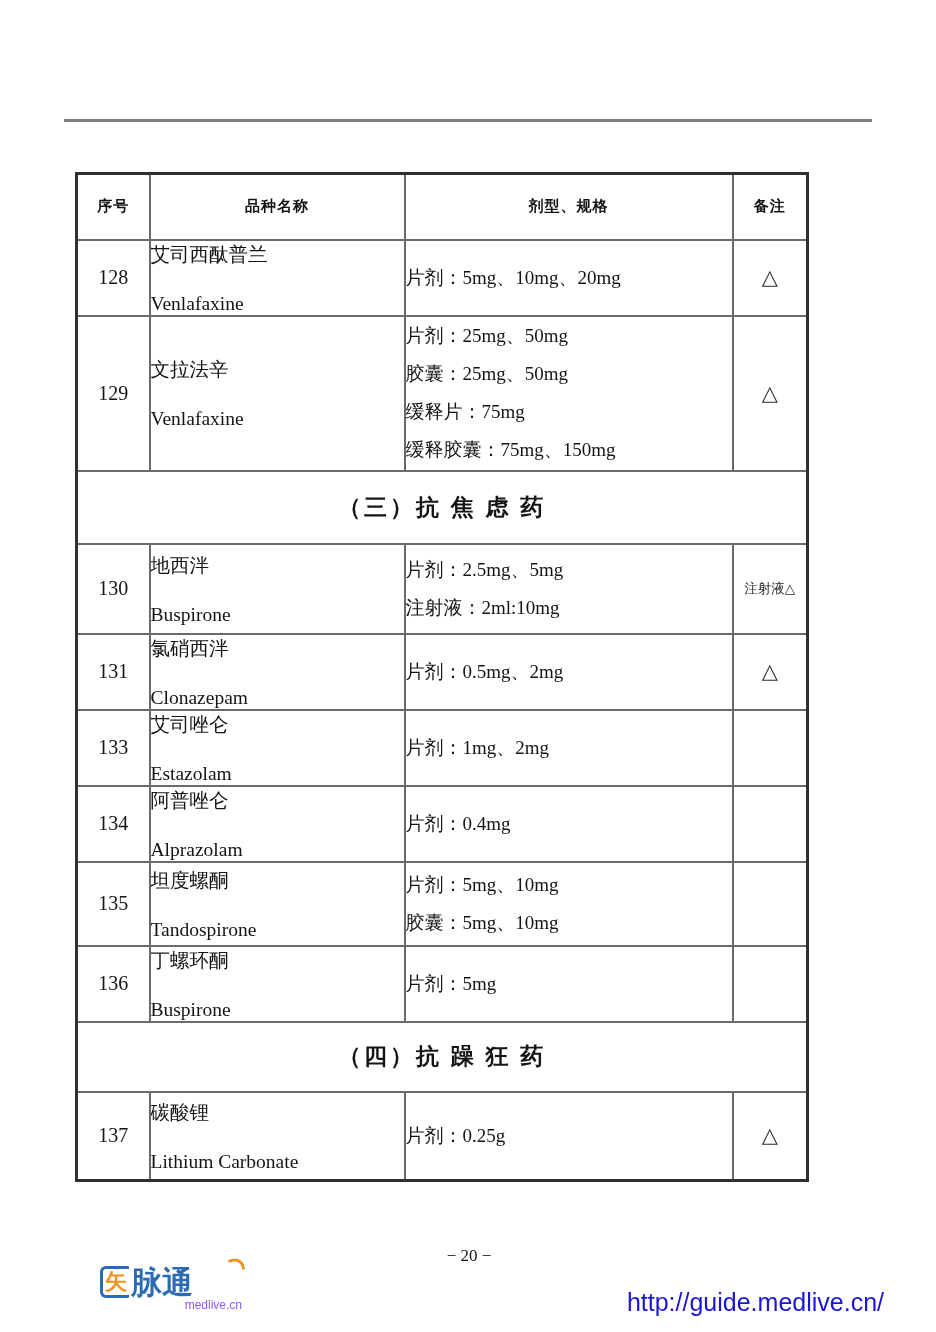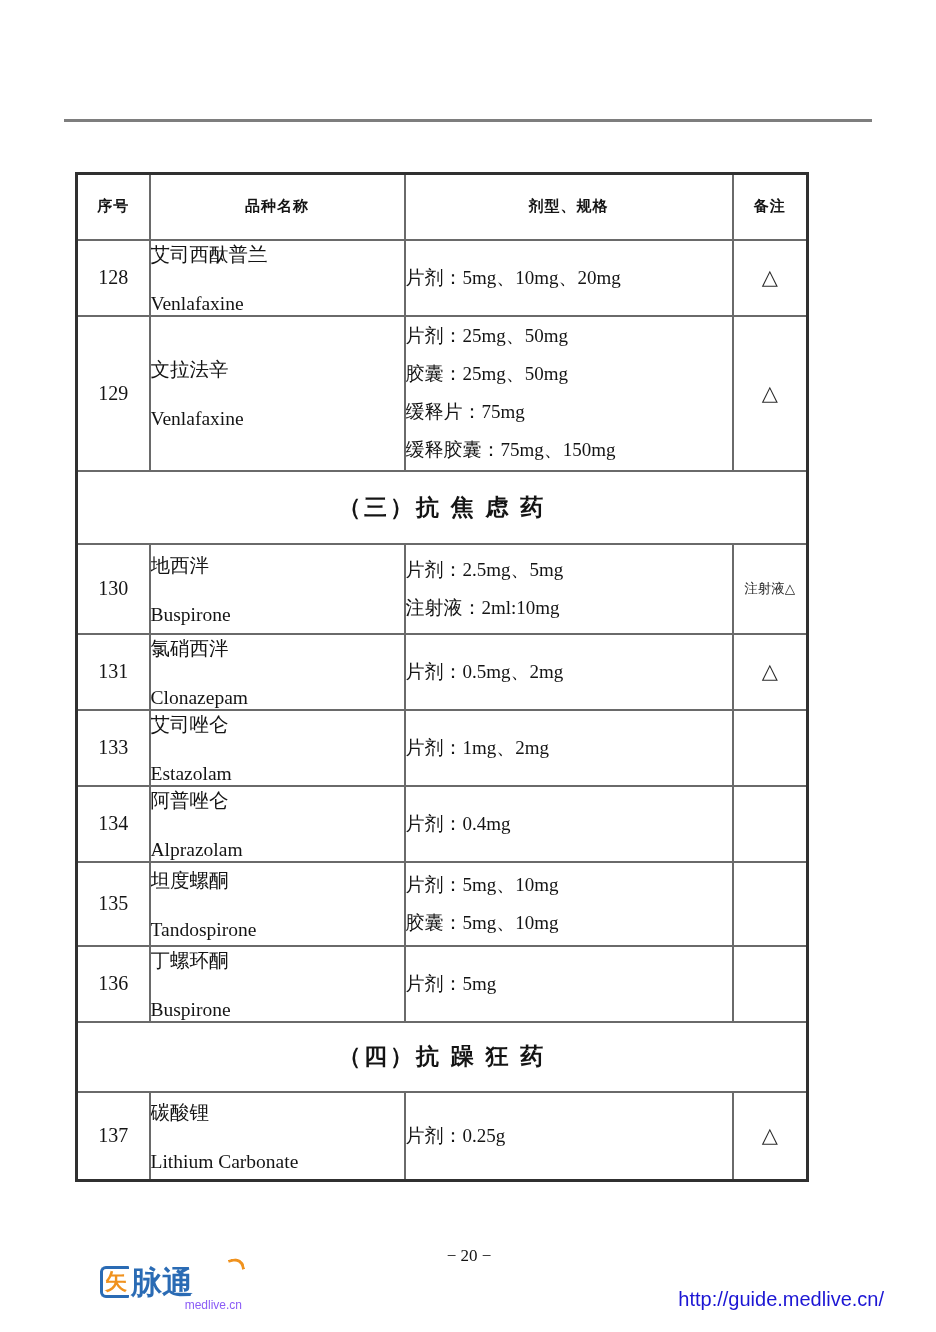--- a/index.html
+++ b/index.html
@@ -40,21 +40,21 @@
   .logo-box-inner{color:var(--logo-orange);font-family:"Liberation Sans",sans-serif;
         font-weight:bold;font-size:22px;line-height:1;}
   .logo-chars{color:var(--logo-blue);font-family:"Liberation Sans","DejaVu Sans",sans-serif;
         font-weight:bold;font-size:31px;line-height:1;letter-spacing:0px;}
   .logo-antenna{position:absolute;right:16px;top:-8px;width:12px;height:10px;
         border-top:3px solid var(--logo-orange);border-right:3px solid var(--logo-orange);
         border-radius:0 10px 0 0;transform:rotate(-12deg);}
   .logo-sub{margin-top:0px;text-align:right;color:#8b5cf6;
         font-family:"Liberation Sans",sans-serif;font-size:12px;padding-right:18px;}
   .footer-url{position:absolute;top:1288px;right:52px;color:var(--link-blue);
-        font-family:"Liberation Sans","DejaVu Sans",sans-serif;font-size:20px;text-decoration:none;}
+        font-family:"Liberation Sans","DejaVu Sans",sans-serif;font-size:25px;text-decoration:none;}
 </style>
 </head>
 <body>
 
 <div class="page">
 
   <div class="doc-header-rule"></div>
 
   <table class="doc-table">
     <colgroup>

